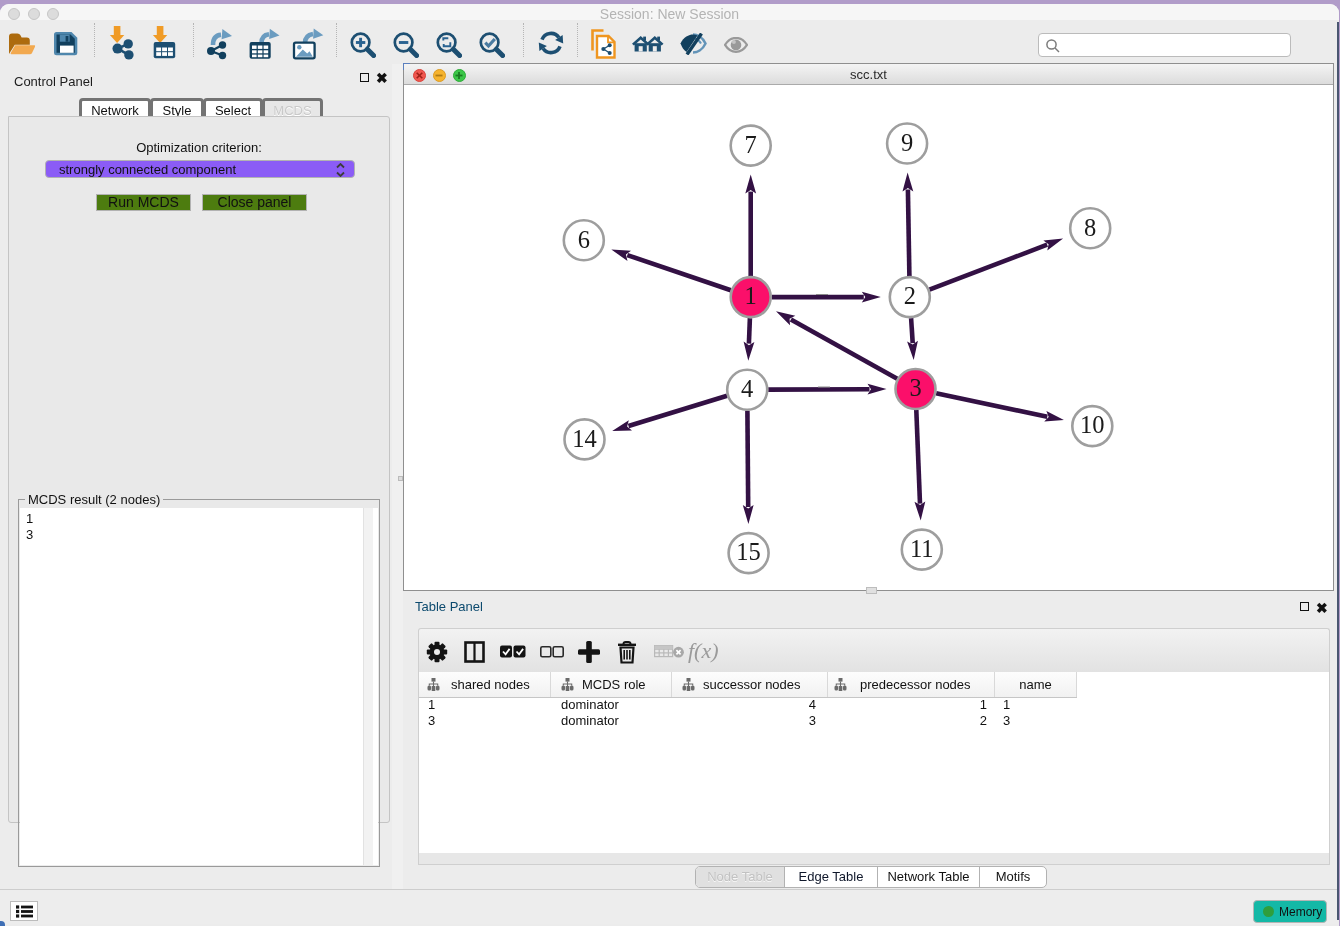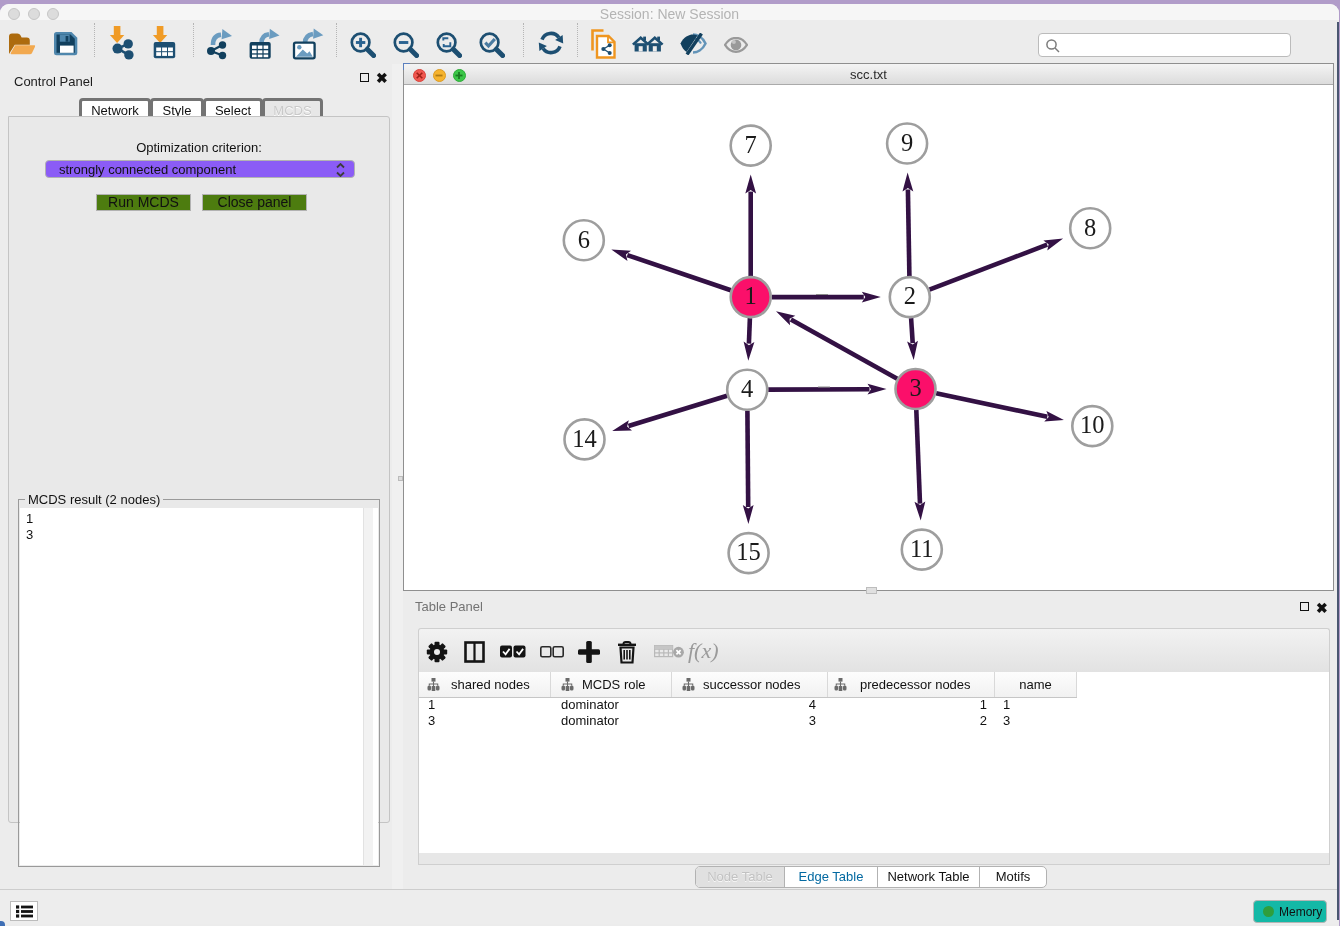--- a/index.html
+++ b/index.html
@@ -46,21 +46,21 @@
 #split-v { position:absolute; left:392px; top:60px; width:11px; height:826px; background:#f0f0f0; }
 
 #netwin { position:absolute; left:403px; top:59px; width:931px; height:528px;
   background:#fff; border:1px solid #8f8f8f; }
 #net-titlebar { position:absolute; left:0; top:0; width:100%; height:21px;
   background:linear-gradient(#f4f4f4,#dcdcdc); border-bottom:1px solid #aaa; }
 #net-title { position:absolute; top:3px; width:100%; text-align:center; font-size:13px; color:#2a2a2a; }
 .mactl { position:absolute; top:5px; width:13px; height:13px; border-radius:50%; }
 #canvas { position:absolute; left:0; top:21px; width:929px; height:505px; background:#fff; }
 
-#tp-title { position:absolute; left:415px; top:595px; font-size:13px; color:#737373; }
+#tp-title { position:absolute; left:415px; top:595px; font-size:13px; color:#0c4a6e; }
 #tp-toolbar { position:absolute; left:418px; top:624px; width:912px; height:44px;
   background:linear-gradient(#f2f2f2,#e2e2e2); border:1px solid #cfcfcf; border-bottom:none; border-radius:3px 3px 0 0;}
 #tp-table { position:absolute; left:418px; top:668px; width:912px; height:185px;
   background:#fff; border:1px solid #cfcfcf; border-top:none; }
 .th { position:absolute; top:0; height:25px; background:linear-gradient(#fdfdfd,#f1f1f1);
   border-right:1px solid #d9d9d9; font-size:13px; color:#111; }
 .th span { position:absolute; top:5px; }
 .cell { position:absolute; font-size:13px; color:#111; }
 #tp-bottom { position:absolute; left:418px; top:849px; width:912px; height:12px; background:#e7e7e7; border:1px solid #cfcfcf; border-top:none;}
 
@@ -498,21 +498,21 @@
     <div class="cell" style="left:584px; top:25px;">1</div>
     <div class="cell" style="left:9px; top:41px;">3</div>
     <div class="cell" style="left:142px; top:41px;">dominator</div>
     <div class="cell" style="left:253px; top:41px; width:144px; text-align:right;">3</div>
     <div class="cell" style="left:409px; top:41px; width:159px; text-align:right;">2</div>
     <div class="cell" style="left:584px; top:41px;">3</div>
   </div>
   <div id="tp-bottom"></div>
   <div style="position:absolute; left:695px; top:862px; height:22px; background:#fff; border:1px solid #b2b2b2; border-radius:5px; display:flex; overflow:hidden;">
     <div style="width:88px; background:#e0e0e0; color:#c2c2c2; text-shadow:0 1px 0 #f8f8f8; font-size:13px; text-align:center; line-height:20px;">Node Table</div>
-    <div style="width:93px; border-left:1px solid #b2b2b2; font-size:13px; color:#0369a1; text-align:center; line-height:20px;">Edge Table</div>
+    <div style="width:93px; border-left:1px solid #b2b2b2; font-size:13px; color:#0f172a; text-align:center; line-height:20px;">Edge Table</div>
     <div style="width:102px; border-left:1px solid #b2b2b2; font-size:13px; color:#111; text-align:center; line-height:20px;">Network Table</div>
     <div style="width:67px; border-left:1px solid #b2b2b2; font-size:13px; color:#111; text-align:center; line-height:20px;">Motifs</div>
   </div>
   <div id="statusbar">
     <div id="listb">
       <svg style="position:absolute;left:5px;top:3px" width="17" height="13" viewBox="0 0 17 13">
         <g fill="#141414">
           <rect x="0" y="0.4" width="3.2" height="3.2"></rect>
             <rect x="0" y="4.9" width="3.2" height="3.2"></rect>
             <rect x="0" y="9.4" width="3.2" height="3.2"></rect>

